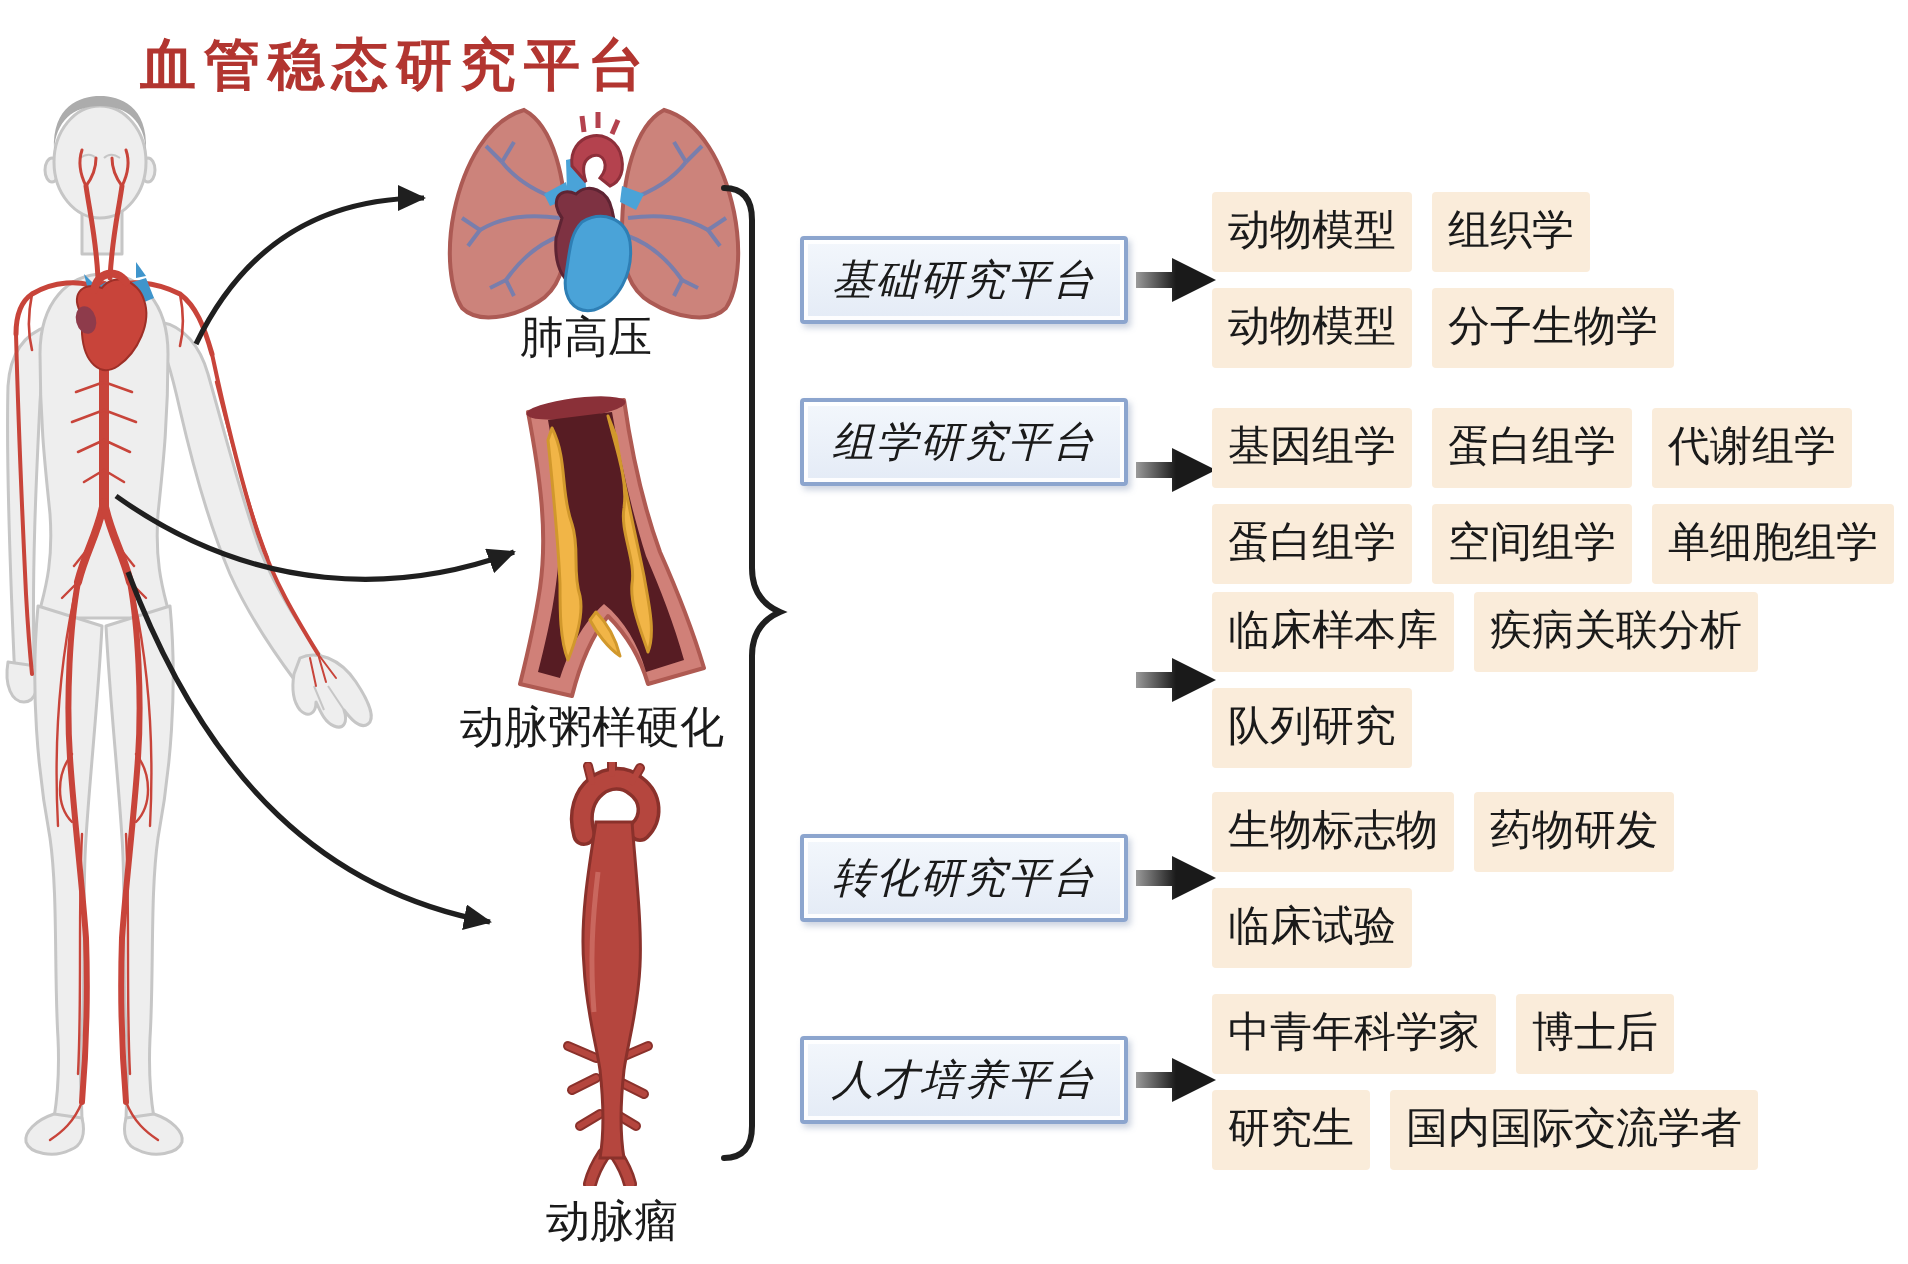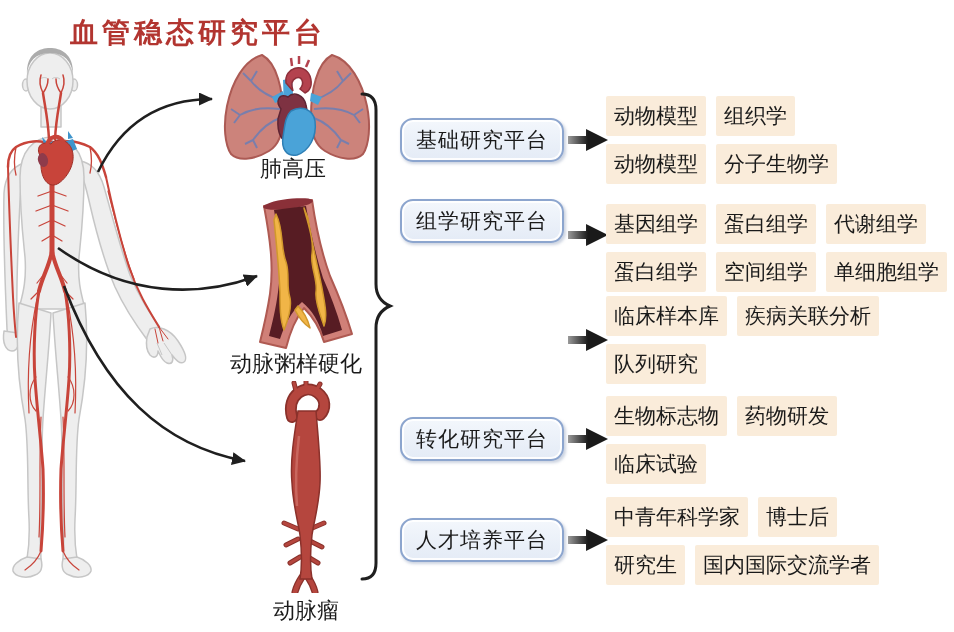--- a/index.html
+++ b/index.html
@@ -18,25 +18,25 @@
   #aorta-svg{position:absolute;left:262px;top:381px;}
   #brace-svg{position:absolute;left:348px;top:88px;}
   #flow-arrows{position:absolute;left:0;top:0;pointer-events:none;}
   .disease-label{position:absolute;font-size:22px;color:#1a1a1a;text-align:center;width:150px;white-space:nowrap;}
   #dl0{left:218px;top:154px;}
   #dl1{left:221px;top:349px;}
   #dl2{left:231px;top:596px;}
   #platforms{position:absolute;inset:0;}
   .pbox{
     position:absolute;left:400px;width:164px;height:44px;box-sizing:border-box;
-    border:2px solid var(--box-border,#8CA5CE);border-radius:13px;
+    border:2px solid var(--box-border,#8CA5CE);border-radius:2px;
     background:linear-gradient(180deg,#F3F7FC 0%,#E4EBF6 100%);
     box-shadow:inset 0 0 0 2px rgba(255,255,255,.9),1.5px 2px 3px rgba(110,130,165,.35);
     display:flex;align-items:center;justify-content:center;
-    font-size:21px;letter-spacing:1px;white-space:nowrap;
+    font-size:21px;letter-spacing:1px;white-space:nowrap;font-style:italic;
   }
   .barrow{position:absolute;left:568px;}
   .tag-group{position:absolute;left:606px;display:flex;flex-direction:column;gap:8px;}
   .tag-row{display:flex;gap:10px;}
   .tag{
     background:var(--tag-bg,#FAECDA);color:#1a1a1a;
     padding:8px;font-size:21px;line-height:24px;border-radius:2px;white-space:nowrap;
   }
 </style>
 </head>

